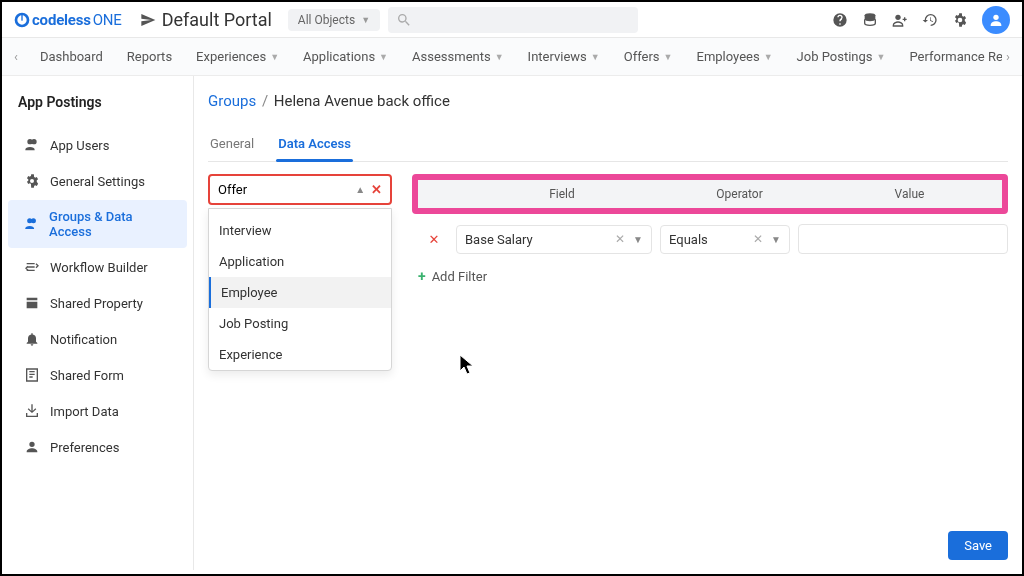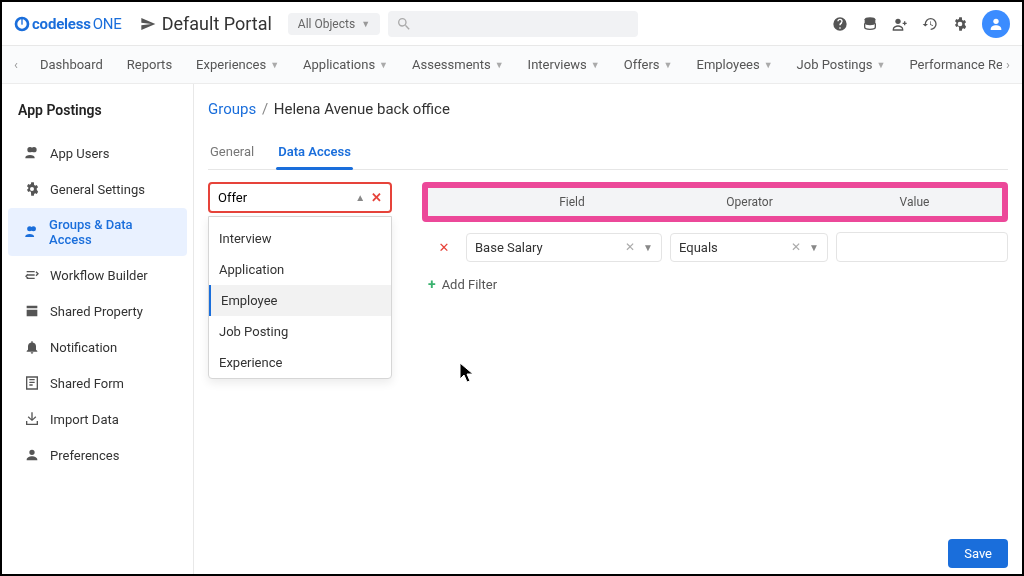--- a/index.html
+++ b/index.html
@@ -1,20 +1,20 @@
 <!DOCTYPE html>
 <html><head>
 <meta charset="utf-8">
 <style>
   * { box-sizing: border-box; margin: 0; padding: 0; font-family: -apple-system, BlinkMacSystemFont, "Segoe UI", Roboto, Arial, sans-serif; }
   body { background: #f4f5f7; font-size: 13px; color: #333; }
   .frame { width: 1024px; height: 576px; margin: 0 auto; background: #fff; border: 2px solid #000; position: relative; overflow: hidden; }
 
   
-  .top-header { display: flex; align-items: center; height: 44px; padding: 4px 12px; border-bottom: 1px solid #e8e8e8; }
+  .top-header { display: flex; align-items: center; height: 36px; padding: 4px 12px; border-bottom: 1px solid #e8e8e8; }
   .logo { display: flex; align-items: center; gap: 2px; color: #1a6edb; font-weight: 700; font-size: 15px; letter-spacing: -0.2px; }
   .logo-one { color: #1a6edb; font-weight: 400; }
   .portal { display: flex; align-items: center; gap: 6px; margin-left: 18px; font-size: 18px; color: #333; }
   .objsel { margin-left: 16px; background: #f1f2f4; border-radius: 4px; padding: 4px 10px; font-size: 12px; color: #666; display: flex; align-items: center; gap: 6px;}
   .searchbox { margin-left: 8px; background: #f1f2f4; border-radius: 4px; display: flex; align-items: center; padding: 0 8px; width: 250px; height: 26px; }
   .searchbox input { border: 0; background: transparent; outline: none; width: 100%; font-size: 12px; }
   .top-actions { margin-left: auto; display: flex; align-items: center; gap: 14px; color: #555; }
   .avatar { width: 28px; height: 28px; border-radius: 50%; background: #3b8cff; color: #fff; display:flex; align-items:center; justify-content:center; }
   .icon { display: inline-flex; }
 
@@ -35,21 +35,21 @@
 
   .main { flex: 1; padding: 16px 14px 8px 14px; position: relative; background: #fff; }
   .breadcrumb { font-size: 15px; padding-bottom: 20px; }
   .breadcrumb a { color: #1a6edb; text-decoration: none; }
   .breadcrumb .sep { color: #888; margin: 0 2px; }
   .tabs { display: flex; gap: 20px; border-bottom: 1px solid #e6e6e6; margin-bottom: 12px; }
   .tab { padding: 6px 2px 10px; font-size: 13px; color: #777; position: relative; }
   .tab.active { color: #1a6edb; font-weight: 600; }
   .tab.active::after { content:""; position:absolute; left:0; right:0; bottom:-1px; height:3px; background:#1a6edb; border-radius:2px; }
 
-  .data-row { display: flex; gap: 30px; align-items: flex-start; }
+  .data-row { display: flex; gap: 20px; align-items: flex-start; }
 
   
   .obj-selector { position: relative; width: 184px; border: 2px solid #e6433a; border-radius: 4px; background: #fff; }
   .obj-sel-head { display:flex; align-items:center; padding: 6px 8px; gap:6px; }
   .obj-sel-head input { border:0; outline:none; width:100%; font-size:13px; }
   .obj-sel-caret { color:#888; font-size:10px; }
   .obj-sel-clear { color:#e6433a; font-weight:bold; cursor:default; }
   .obj-dropdown { position:absolute; top: 32px; left:-2px; width: calc(100% + 4px); background:#fff; border:1px solid #d6d6d6; border-radius:0 0 4px 4px; box-shadow:0 4px 10px rgba(0,0,0,.08); z-index:5; max-height: 200px; overflow-y:auto;}
   .obj-opt { padding: 8px 10px; font-size: 13px; color:#333; }
   .obj-opt.trunc { color:#aaa; font-size:12px; padding-top:4px; padding-bottom:4px; }
@@ -61,21 +61,21 @@
   .filters { flex: 1; }
   .filters-header { display:flex; background:#f3f4f6; border:6px solid #ec4899; border-radius:4px; padding: 7px 0; font-size: 12px; color:#555; }
   .fh-spacer { width: 44px; }
   .fh-field { flex: 0 0 200px; text-align:center; }
   .fh-op { flex: 0 0 155px; text-align:center; }
   .fh-val { flex: 1; text-align:center; }
   .filter-line { display:flex; align-items:center; margin-top: 10px; }
   .del-filter { width:44px; text-align:center; color:#e6433a; }
   .select-pill { border:1px solid #e4e4e4; border-radius:4px; padding: 6px 8px; display:flex; align-items:center; gap:8px; font-size:13px; color:#333; background:#fff; }
   .sp-field { width: 196px; }
-  .sp-op { width: 158px; margin-left: 8px; }
+  .sp-op { width: 130px; margin-left: 8px; }
   .sp-val { flex: 1; margin-left: 8px; min-height: 30px; }
   .sp-clear { margin-left:auto; color:#aaa; font-size:12px; }
   .sp-caret { color:#888; font-size:10px; }
   .add-filter { display:flex; align-items:center; gap:6px; margin-top: 14px; margin-left: 6px; font-size: 13px; color:#555; }
   .add-plus { color:#3bb26f; font-weight:bold; font-size: 14px;}
 
   .save-btn { position:absolute; right: 14px; bottom: 10px; background:#1a6edb; color:#fff; border:0; border-radius:4px; padding: 7px 16px; font-size: 13px; }
 
   .cursor { position:absolute; left: 265px; top: 278px; z-index: 10; }
 

